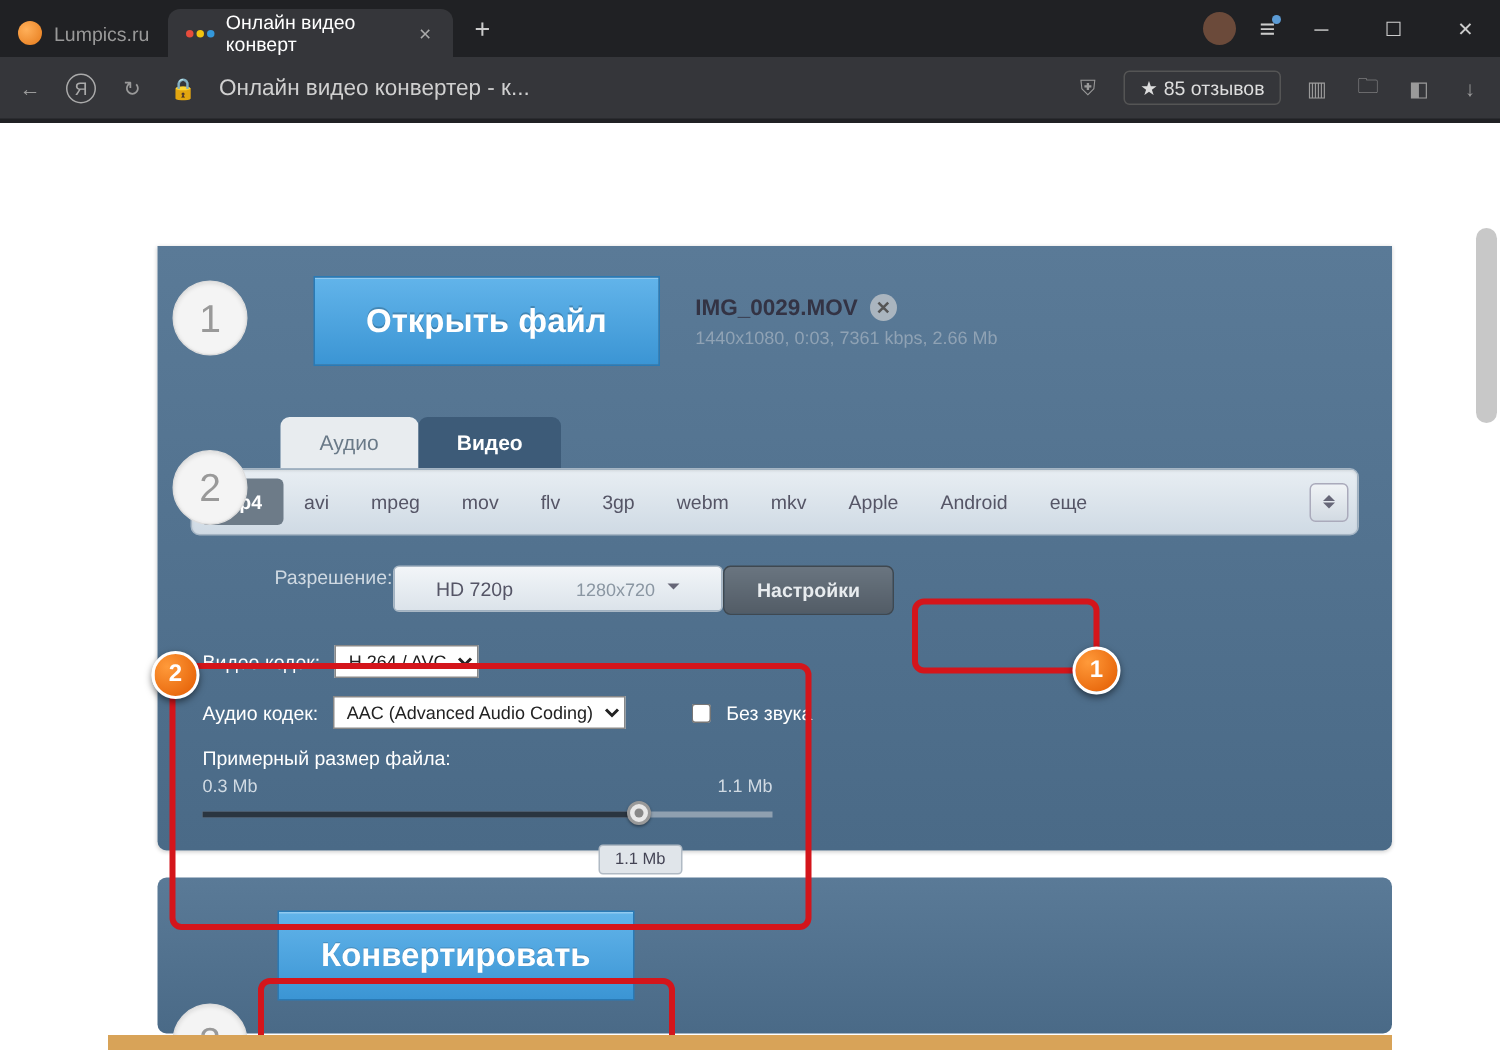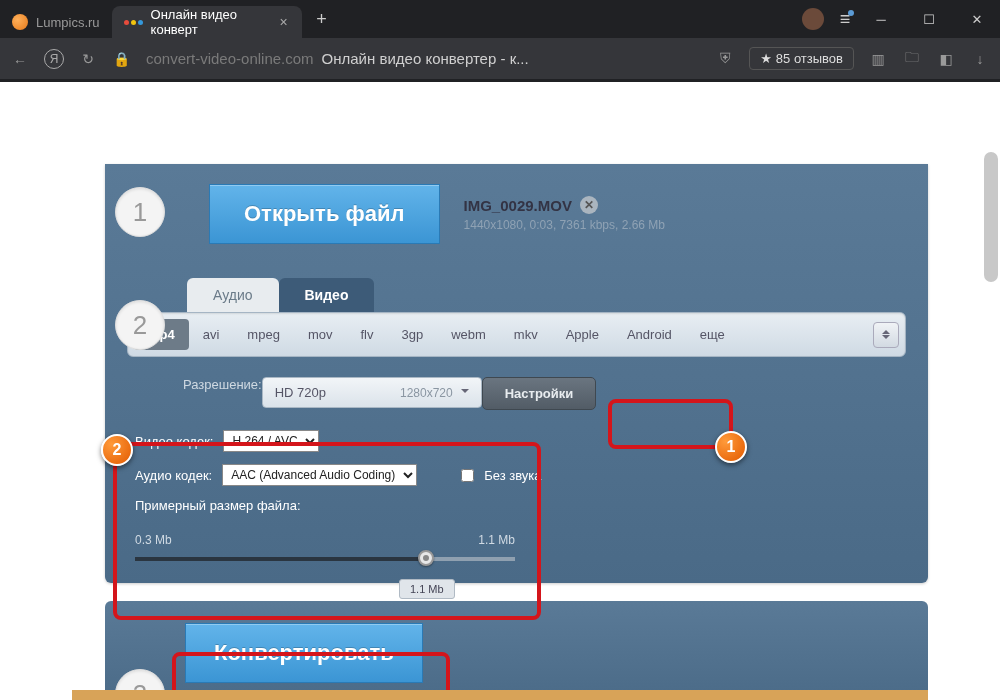--- a/index.html
+++ b/index.html
@@ -40,21 +40,21 @@
 .vtab.inactive{background:#e8ecef;color:#6a7a88;margin-left:4px}
 .format-row{margin:0 22px;background:linear-gradient(#e8eef3,#cfdae4);border:1px solid #a5b5c4;border-radius:6px;padding:6px;display:flex;align-items:center;box-shadow:inset 0 1px 2px rgba(0,0,0,0.1)}
 .fmt{padding:8px 14px;font-size:13px;color:#556;cursor:pointer;border-radius:4px}
 .fmt.active{background:#6d7b88;color:#fff;font-weight:bold}
 .fmt-more{margin-left:auto;width:26px;height:26px;background:linear-gradient(#f0f3f6,#d2dae2);border:1px solid #aab;border-radius:4px;display:flex;flex-direction:column;align-items:center;justify-content:center;gap:1px}
 .fmt-more::before,.fmt-more::after{content:"";border:4px solid transparent}
 .fmt-more::before{border-bottom-color:#667}
 .fmt-more::after{border-top-color:#667}
 .res-row{display:flex;align-items:flex-start;margin:20px 22px 0;}
 .label{color:#cfd9e2;font-size:13px}
-.res-select{background:linear-gradient(#f2f5f8,#dbe3ea);border:1px solid #aab8c5;border-radius:4px;padding:7px 12px;font-size:13px;color:#556;width:220px;display:flex;align-items:center;cursor:pointer}
+.res-select{background:linear-gradient(#f2f5f8,#dbe3ea);border:1px solid #aab8c5;border-radius:4px;padding:7px 28px;font-size:13px;color:#556;width:220px;display:flex;align-items:center;cursor:pointer}
 .res-dim{margin-left:auto;color:#8a96a2;font-size:12px}
 .res-caret{margin-left:8px;border:4px solid transparent;border-top-color:#667}
 .settings-btn{background:linear-gradient(#6a7580,#525c66);border:1px solid #3f4850;border-radius:5px;color:#e8ecef;font-size:13px;padding:8px 22px;cursor:pointer;font-weight:bold}
 .advanced{margin:6px 22px 0;padding:14px 8px 8px;color:#fff;font-size:13px}
 .adv-row{display:flex;align-items:center;gap:10px;margin-bottom:12px}
 .adv-select{background:#fff;color:#222;border:1px solid #888;padding:2px 4px;font-size:12px}
 .size-slider{margin-top:6px}
 .slider-track{position:relative;height:4px;background:#8fa0b0;margin:10px 0 0;width:380px}
 .slider-fill{position:absolute;height:4px;background:#2a3540;left:0;width:290px}
 .slider-thumb{position:absolute;width:16px;height:16px;border-radius:50%;background:#e8e8e8;border:2px solid #999;top:-7px;left:283px;box-shadow:0 1px 2px rgba(0,0,0,0.4)}
@@ -104,21 +104,20 @@
     <div class="win-btn">✕</div>
   </div>
 </div>
 
 <div class="addrbar">
   <div class="addr-icon">←</div>
   <div class="addr-icon" style="border:1.5px solid #aaa;border-radius:50%;font-size:12px;color:#aaa">Я</div>
   <div class="addr-icon">↻</div>
   <div class="addr-icon">🔒</div>
   <div class="url-box">
-    <span class="url-domain">convert-video-online.com</span>
     <span class="url-title">Онлайн видео конвертер - к...</span>
   </div>
   <div class="addr-icon">⛨</div>
   <div class="reviews">★ <span>85 отзывов</span></div>
   <div class="addr-icon">▥</div>
   <div class="addr-icon">🗀</div>
   <div class="addr-icon">◧</div>
   <div class="addr-icon">↓</div>
 </div>
 
@@ -182,21 +181,21 @@
         <select class="adv-select"><option>H.264 / AVC</option></select>
       </div>
       <div class="adv-row">
         <span>Аудио кодек:</span>
         <select class="adv-select"><option>AAC (Advanced Audio Coding)</option></select>
         <span style="width:24px"></span>
         <input type="checkbox" style="">
         <span>Без звука</span>
       </div>
       <div class="size-slider">
-        <div style="margin-bottom:20px">Примерный размер файла:</div>
+        <div style="margin-bottom:4px">Примерный размер файла:</div>
         <div class="slider-labels">
           <span>0.3 Mb</span>
           <span style="margin-right:20px">1.1 Mb</span>
         </div>
         <div class="slider-track">
           <div class="slider-fill"></div>
           <div class="slider-thumb"></div>
           <div class="slider-val">1.1 Mb</div>
         </div>
       </div>

